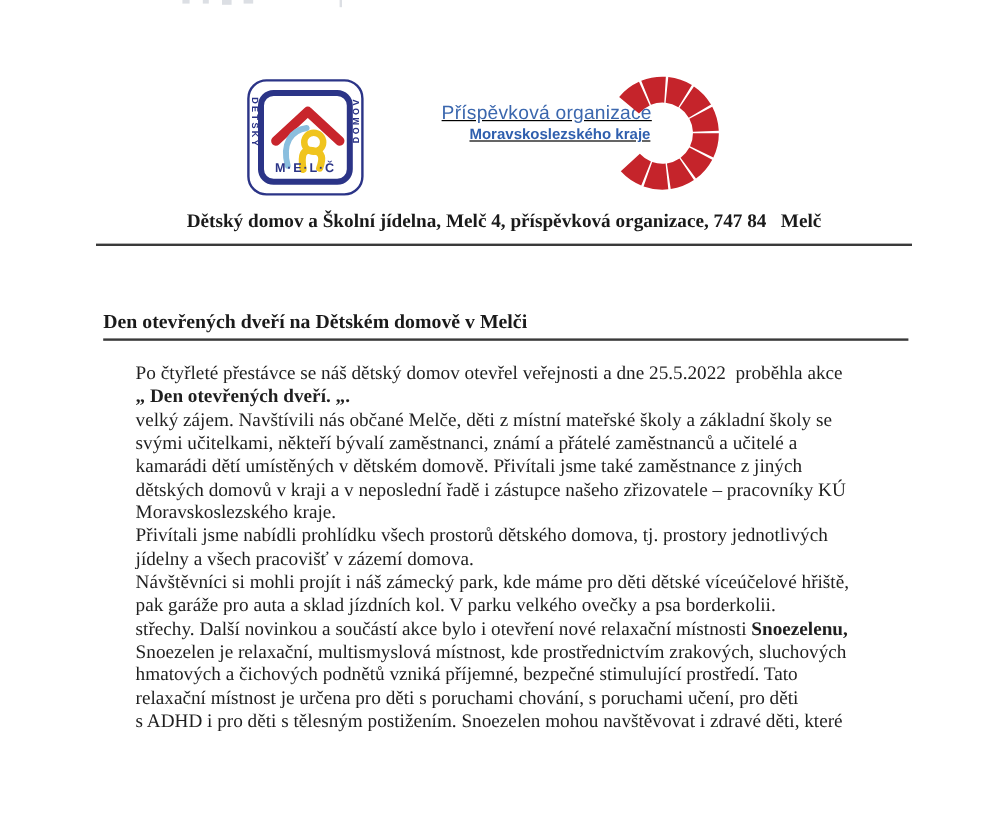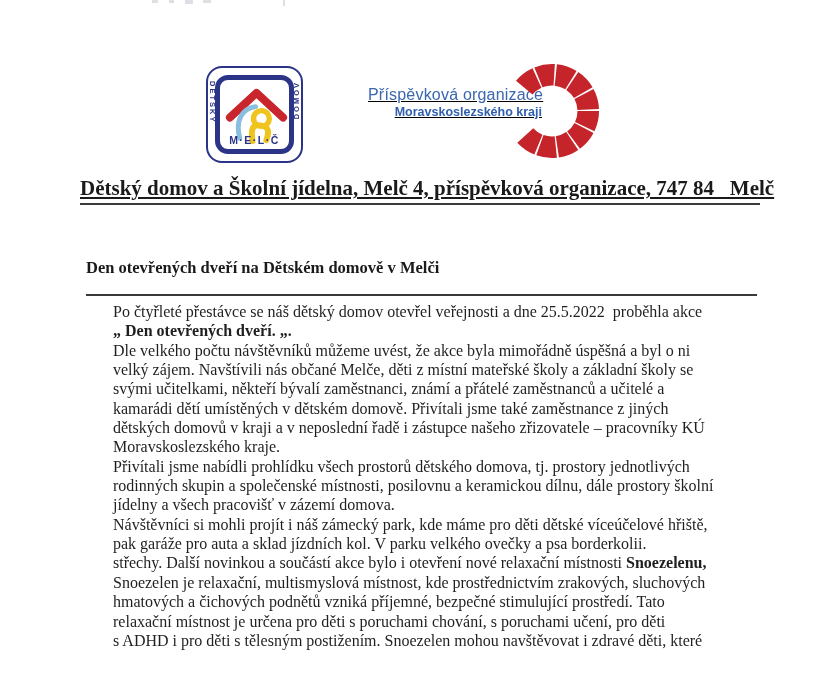--- a/index.html
+++ b/index.html
@@ -26,28 +26,28 @@
 
   
   .org-text{position:absolute;left:368px;top:86px;width:174px;text-align:right;
             font-family:"Liberation Sans",sans-serif;text-decoration:underline;}
   .org-line1{font-size:16px;color:var(--org_blue);letter-spacing:0.2px;white-space:pre;}
   .org-line2{font-size:12.5px;font-weight:bold;color:var(--org_blue_bold);margin-top:1px;white-space:pre;}
   .ring{position:absolute;left:503px;top:62px;width:98px;height:98px;}
 
   
   .title{position:absolute;left:80px;top:176px;width:680px;text-align:center;
-         font-weight:bold;font-size:21px;color:#1a1a1a;white-space:pre;text-decoration:underline;}
+         font-weight:bold;font-size:16px;color:#1a1a1a;white-space:pre;}
   .title-rule{position:absolute;left:80px;top:203px;width:680px;height:0;
               border-top:2px solid var(--rule);}
 
   
   .heading{position:absolute;left:86px;top:258px;width:671px;
            font-weight:bold;font-size:16.5px;color:#1a1a1a;
-           padding-bottom:16px;border-bottom:2px solid var(--rule);white-space:pre;}
+           padding-bottom:4px;border-bottom:2px solid var(--rule);white-space:pre;}
 
   
   .bodytext{position:absolute;left:89px;top:302px;width:700px;
             font-size:16px;line-height:19.35px;color:var(--text);}
   .bodytext .line{white-space:pre;margin-left:24px;}
   .bodytext .b{font-weight:bold;}
 </style>
 </head>
 <body>
 
@@ -70,21 +70,21 @@
         <path d="M 18 57 C 13 38 21 27 34 25" fill="none" stroke="var(--arc_blue)" stroke-width="5" stroke-linecap="round"></path>
         <circle cx="40" cy="37" r="8" fill="none" stroke="var(--figure_yellow)" stroke-width="5.5"></circle>
         <path d="M 31 60 C 29 47 31 43 39 44 C 48 45 48 51 45 59" fill="none" stroke="var(--figure_yellow)" stroke-width="6" stroke-linecap="round"></path>
       </svg>
       <div class="melc">M·E·L·Č</div>
     </div>
   </div>
 
   <div class="org-text">
     <div class="org-line1">Příspěvková organizace</div>
-    <div class="org-line2">Moravskoslezského kraji</div>
+    <div class="org-line2">Moravskoslezského kraje</div>
   </div>
   <svg id="ring" class="ring" viewBox="0 0 100 100">
       <path d="M 13.23 19.15 A 48 48 0 0 1 30.09 6.32 L 39.22 26.34 A 26 26 0 0 0 30.08 33.29 Z" fill="#c5242b"></path>
       <path d="M 32.02 5.50 A 48 48 0 0 1 52.93 2.09 L 51.59 24.05 A 26 26 0 0 0 40.26 25.89 Z" fill="#c5242b"></path>
       <path d="M 55.02 2.26 A 48 48 0 0 1 75.08 9.07 L 63.58 27.83 A 26 26 0 0 0 52.72 24.14 Z" fill="#c5242b"></path>
       <path d="M 76.84 10.21 A 48 48 0 0 1 91.36 25.64 L 72.40 36.80 A 26 26 0 0 0 64.54 28.45 Z" fill="#c5242b"></path>
       <path d="M 92.38 27.47 A 48 48 0 0 1 97.95 47.91 L 75.98 48.87 A 26 26 0 0 0 72.96 37.79 Z" fill="#c5242b"></path>
       <path d="M 98.00 50.00 A 48 48 0 0 1 93.32 70.66 L 73.47 61.19 A 26 26 0 0 0 76.00 50.00 Z" fill="#c5242b"></path>
       <path d="M 92.38 72.53 A 48 48 0 0 1 78.55 88.59 L 65.47 70.90 A 26 26 0 0 0 72.96 62.21 Z" fill="#c5242b"></path>
       <path d="M 76.84 89.79 A 48 48 0 0 1 57.09 97.47 L 53.84 75.71 A 26 26 0 0 0 64.54 71.55 Z" fill="#c5242b"></path>
@@ -93,28 +93,26 @@
     </svg>
 
   <div class="title">Dětský domov a Školní jídelna, Melč 4, příspěvková organizace, 747 84   Melč</div>
   <div class="title-rule"></div>
 
   <div class="heading">Den otevřených dveří na Dětském domově v Melči</div>
 
   <div class="bodytext">
       <div class="line"><span>Po čtyřleté přestávce se náš dětský domov otevřel veřejnosti a dne 25.5.2022  proběhla akce</span></div>
       <div class="line"><span class="b">„ Den otevřených dveří. „.</span></div>
-      <div class="line"><span>Dle velkého počtu návštěvníků můžeme uvést, že akce byla mimořádně úspěšná a byl o ni</span></div>
       <div class="line"><span>velký zájem. Navštívili nás občané Melče, děti z místní mateřské školy a základní školy se</span></div>
       <div class="line"><span>svými učitelkami, někteří bývalí zaměstnanci, známí a přátelé zaměstnanců a učitelé a</span></div>
       <div class="line"><span>kamarádi dětí umístěných v dětském domově. Přivítali jsme také zaměstnance z jiných</span></div>
       <div class="line"><span>dětských domovů v kraji a v neposlední řadě i zástupce našeho zřizovatele – pracovníky KÚ</span></div>
       <div class="line"><span>Moravskoslezského kraje.</span></div>
       <div class="line"><span>Přivítali jsme nabídli prohlídku všech prostorů dětského domova, tj. prostory jednotlivých</span></div>
-      <div class="line"><span>rodinných skupin a společenské místnosti, posilovnu a keramickou dílnu, dále prostory školní</span></div>
       <div class="line"><span>jídelny a všech pracovišť v zázemí domova.</span></div>
       <div class="line"><span>Návštěvníci si mohli projít i náš zámecký park, kde máme pro děti dětské víceúčelové hřiště,</span></div>
       <div class="line"><span>pak garáže pro auta a sklad jízdních kol. V parku velkého ovečky a psa borderkolii.</span></div>
       <div class="line"><span>střechy. Další novinkou a součástí akce bylo i otevření nové relaxační místnosti </span><span class="b">Snoezelenu,</span></div>
       <div class="line"><span>Snoezelen je relaxační, multismyslová místnost, kde prostřednictvím zrakových, sluchových</span></div>
       <div class="line"><span>hmatových a čichových podnětů vzniká příjemné, bezpečné stimulující prostředí. Tato</span></div>
       <div class="line"><span>relaxační místnost je určena pro děti s poruchami chování, s poruchami učení, pro děti</span></div>
       <div class="line"><span>s ADHD i pro děti s tělesným postižením. Snoezelen mohou navštěvovat i zdravé děti, které</span></div>
     </div>
 

